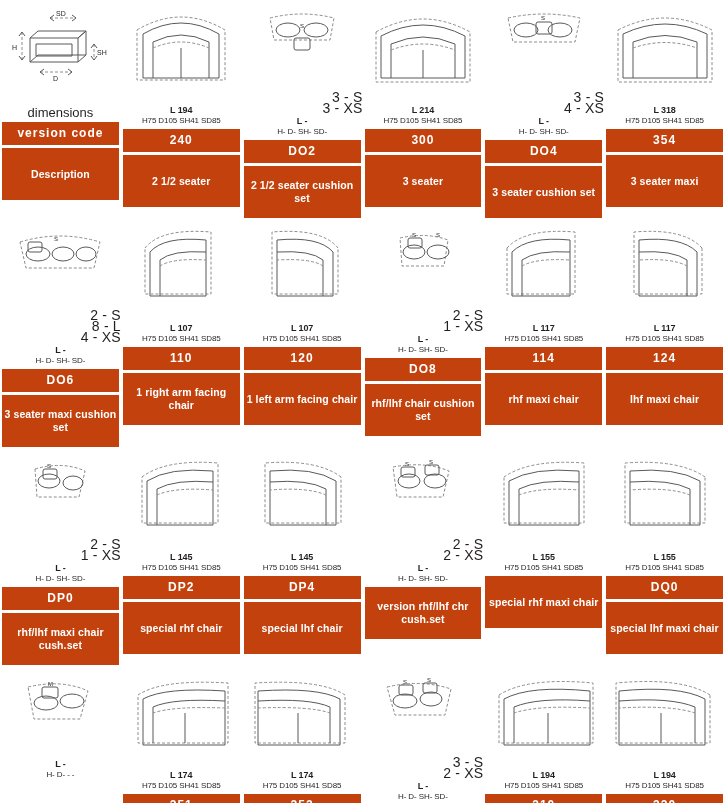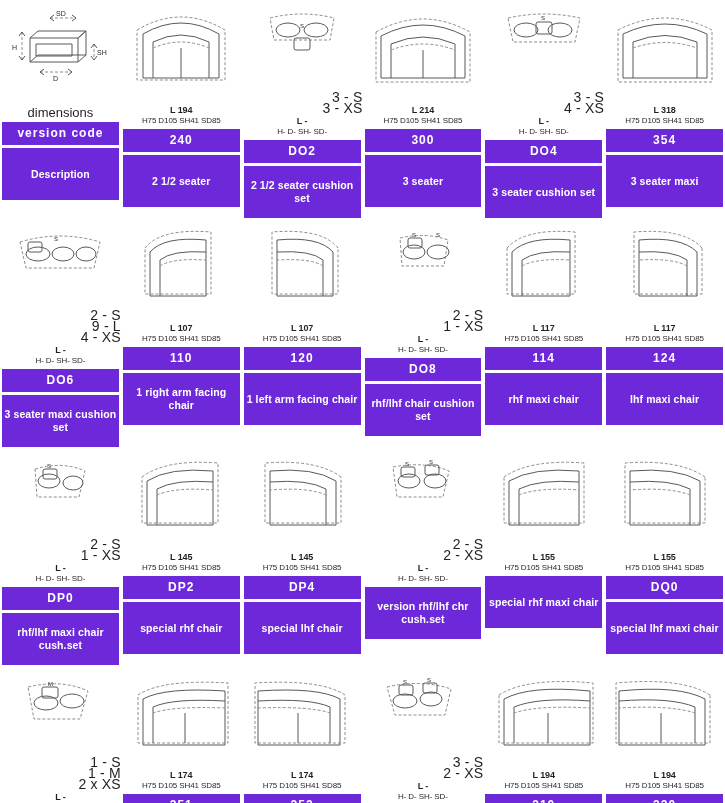--- a/index.html
+++ b/index.html
@@ -60,21 +60,21 @@
   .dims-label {
     text-align: center;
     font-size: 13px;
     color: #231f20;
     line-height: 12px;
     padding-top: 4px;
     font-weight: normal;
   }
   
   .bar {
-    background: #6d28d9;
+    background: #c2410c;
     color: #ffffff;
     margin: 3px 2px 0 2px;
     text-align: center;
     font-size: 10.5px;
     line-height: 13px;
     padding: 5px 2px;
     font-weight: bold;
     letter-spacing: .3px;
   }
   .bar.code {
@@ -236,21 +236,21 @@
         <path d="M12 14 q40 -12 80 0 l-6 26 h-68 z" stroke="#8a8c8e" fill="none" stroke-width="1" stroke-dasharray="3,2"></path>
         <ellipse cx="30" cy="26" rx="12" ry="7" stroke="#58595b" fill="none" stroke-width="1"></ellipse>
         <ellipse cx="55" cy="26" rx="11" ry="7" stroke="#58595b" fill="none" stroke-width="1"></ellipse>
         <ellipse cx="78" cy="26" rx="10" ry="7" stroke="#58595b" fill="none" stroke-width="1"></ellipse>
         <rect x="20" y="14" width="14" height="10" rx="2" stroke="#58595b" fill="none" stroke-width="1"></rect>
         <text x="46" y="13" font-size="6" fill="#231f20" font-family="Liberation Sans">S</text>
       </svg>
         </div>
         <div class="seatlabels">
           <div>2 - S</div>
-          <div>9 - L</div>
+          <div>8 - L</div>
           <div>4 - XS</div>
         </div>
         <div class="dims"><span class="lcode">L -</span>H- D- <b>SH</b>- <b>SD</b>-</div>
         <div class="bar code">DO6</div>
         <div class="bar desc">
           <span>3 seater maxi cushion set</span>
         </div>
       </div>
       <div class="cell">
         <div class="art">
@@ -452,25 +452,20 @@
       <div class="cell">
         <div class="art">
           <svg width="96" height="72" viewBox="0 0 96 72">
         <path d="M16 12 q34 -8 60 4 l-8 28 h-46 z" stroke="#8a8c8e" fill="none" stroke-width="1" stroke-dasharray="3,2"></path>
         <ellipse cx="34" cy="28" rx="12" ry="7" stroke="#58595b" fill="none" stroke-width="1"></ellipse>
         <ellipse cx="60" cy="26" rx="12" ry="7" stroke="#58595b" fill="none" stroke-width="1"></ellipse>
         <rect x="30" y="12" width="16" height="11" rx="2" stroke="#58595b" fill="none" stroke-width="1"></rect>
         <text x="36" y="11" font-size="6" fill="#231f20" font-family="Liberation Sans">M</text>
       </svg>
         </div>
-        <div class="seatlabels">
-          <div>1 - S</div>
-          <div>1 - M</div>
-          <div>2 x XS</div>
-        </div>
         <div class="dims"><span class="lcode">L -</span>H- D- - -</div>
       </div>
       <div class="cell">
         <div class="art">
           <svg width="104" height="76" viewBox="0 0 104 76">
         <path d="M14 26 q22 -12 82 -8 v54 h-82 z" stroke="#58595b" fill="none" stroke-width="1"></path>
         <path d="M9 22 q24 -16 90 -12 v60 h-90 z" stroke="#8a8c8e" fill="none" stroke-width="1" stroke-dasharray="3,2"></path>
         <path d="M24 34 q20 -9 72 -6" stroke="#58595b" fill="none" stroke-width="1"></path>
         <path d="M24 34 v36" stroke="#58595b" fill="none" stroke-width="1"></path>
         <path d="M56 40 v30" stroke="#58595b" fill="none" stroke-width="1"></path>

